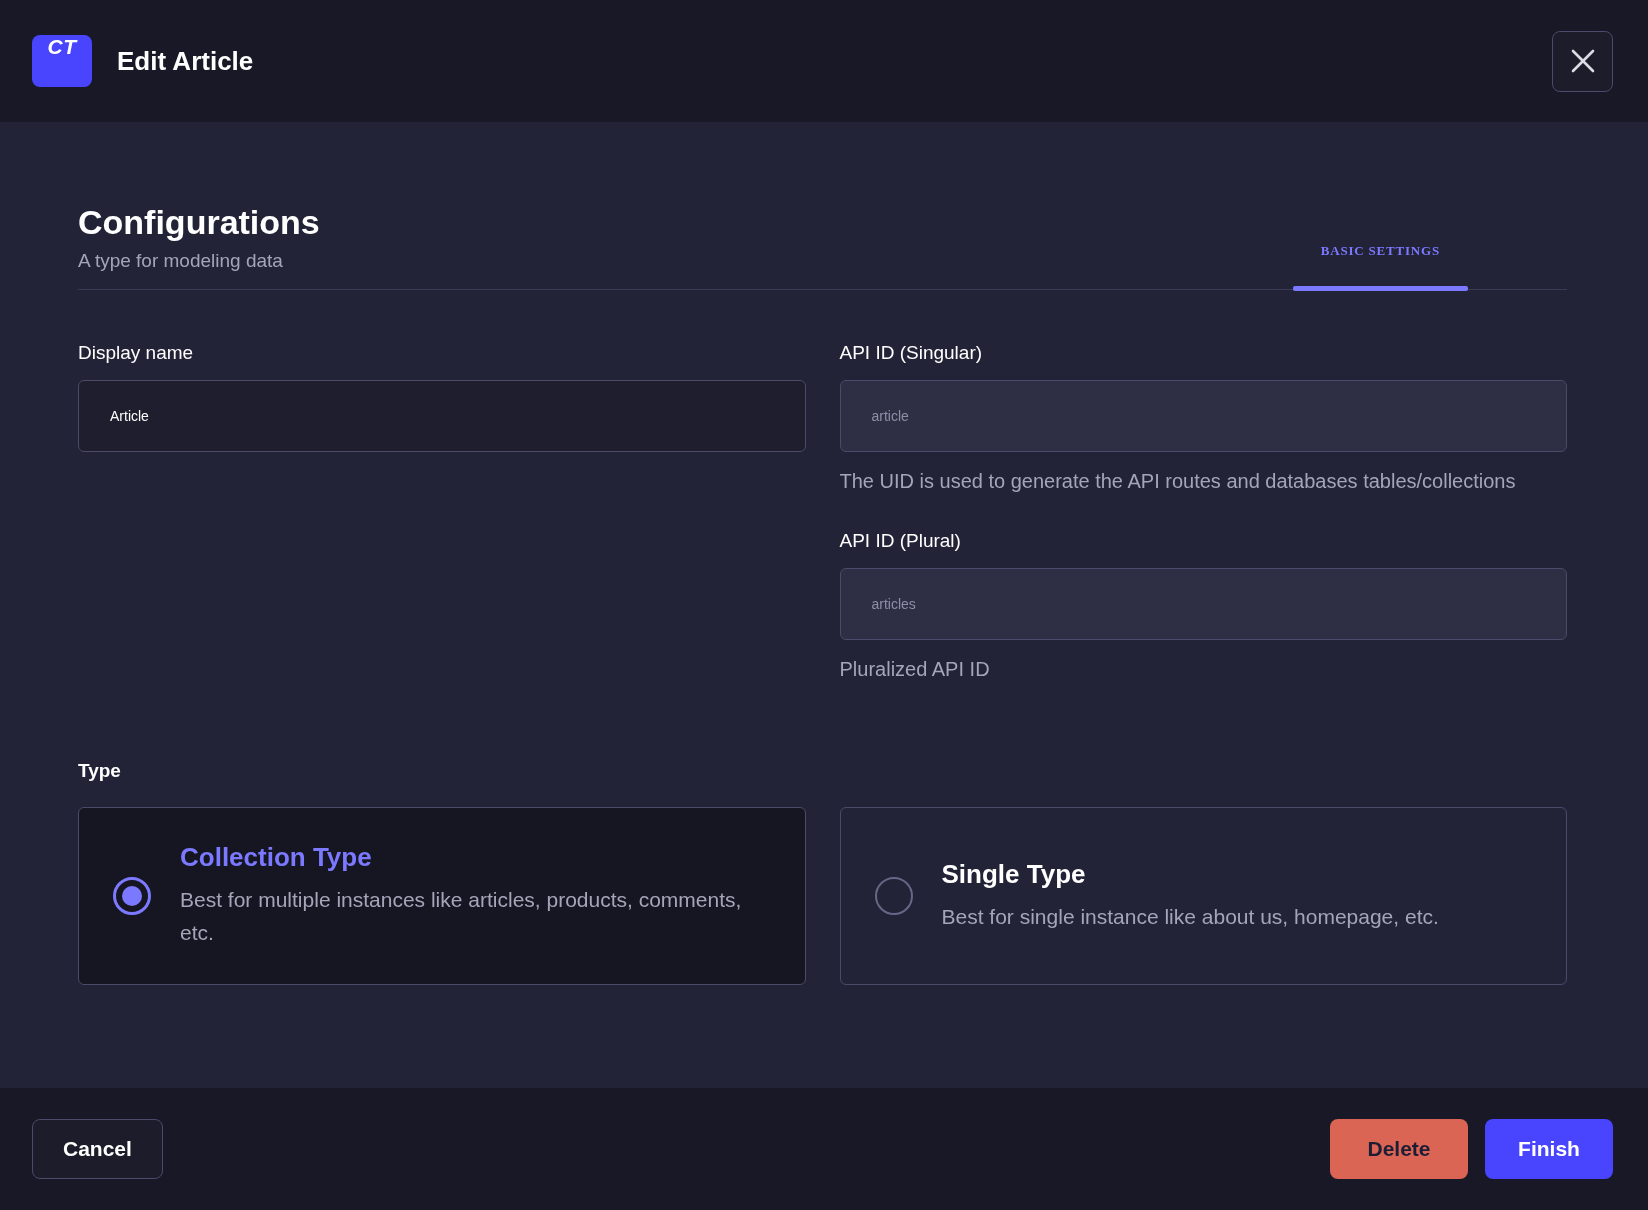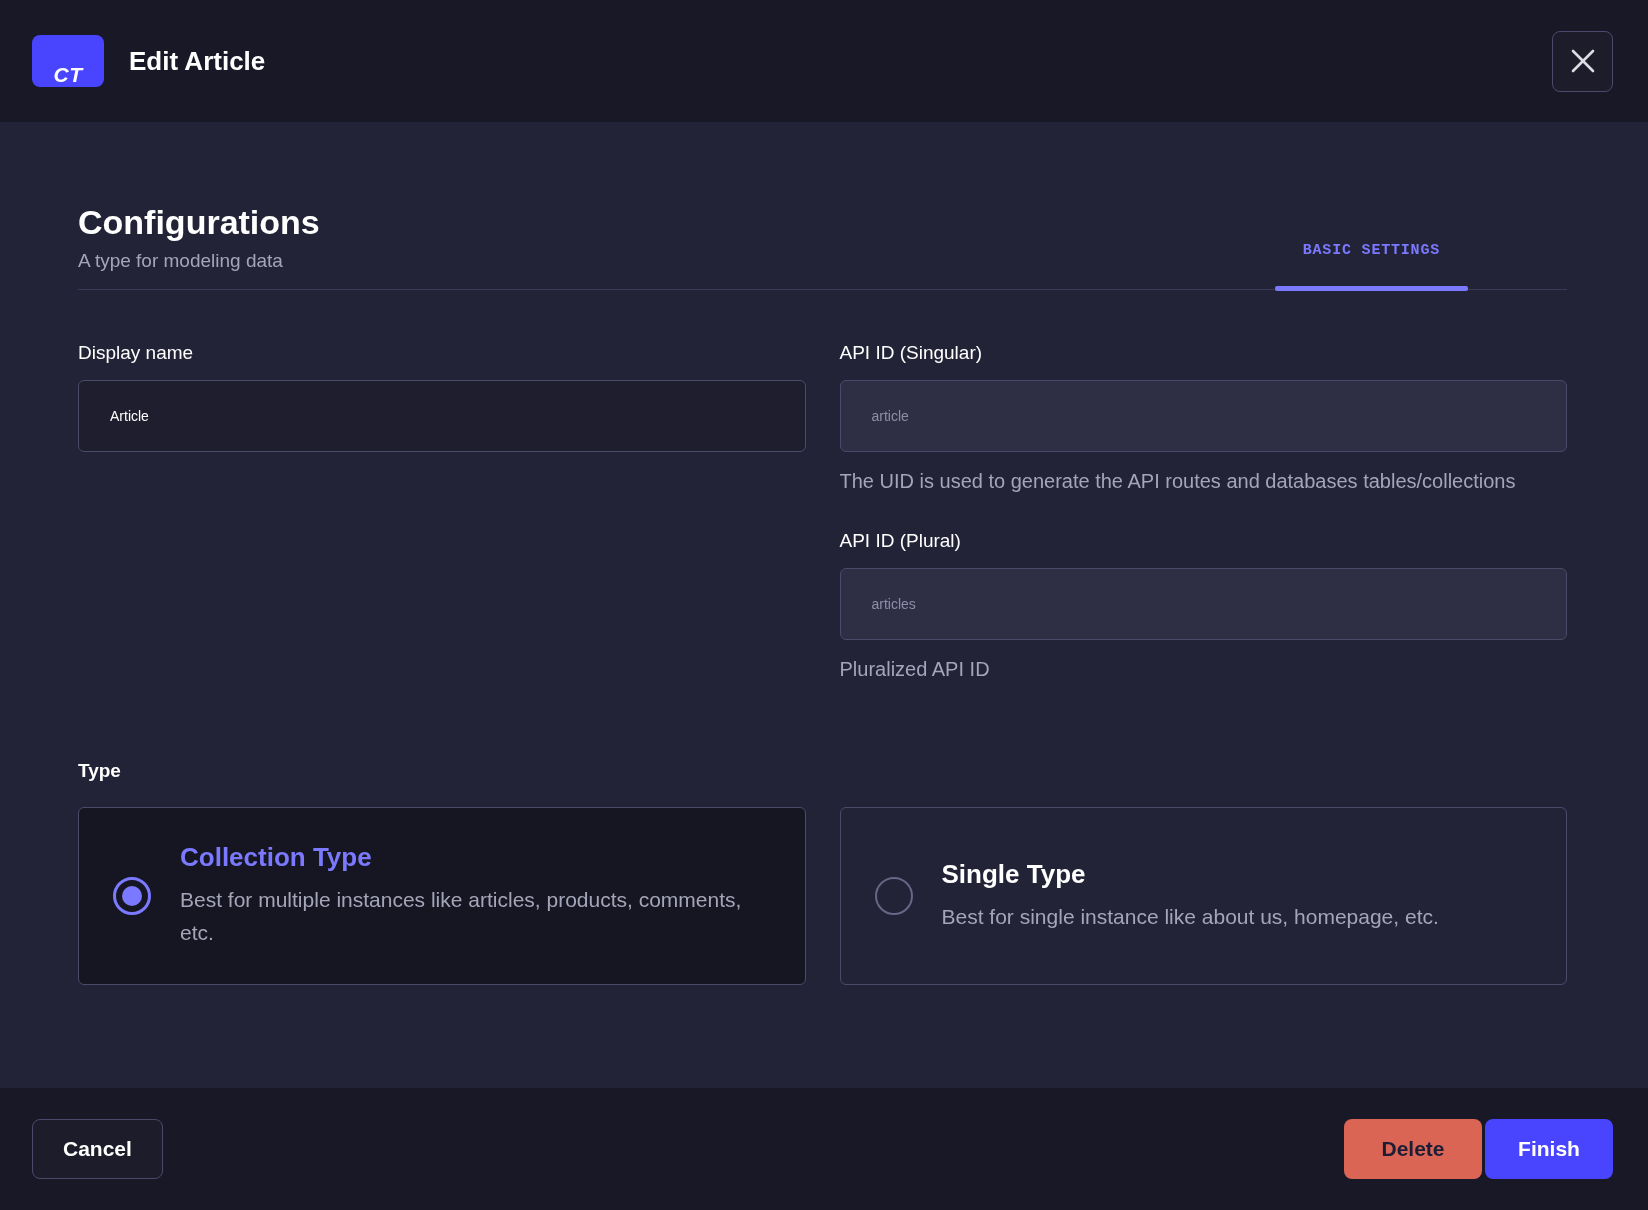--- a/index.html
+++ b/index.html
@@ -25,23 +25,23 @@
     font-family:"Liberation Sans", sans-serif;
     color:var(--text);
   }
   
   .modal-header{
     height:122px;background:var(--bg-chrome);
     display:flex;align-items:center;
     padding:0 35px 0 32px;
   }
   .ct-badge{
-    width:72px;height:52px;border-radius:8px;
+    width:60px;height:52px;border-radius:8px;
     background:var(--primary);
-    display:flex;align-items:flex-end;justify-content:center;
+    display:flex;align-items:flex-start;justify-content:center;
     font-size:21px;font-weight:bold;font-style:italic;letter-spacing:.5px;
     color:#fff;flex:0 0 auto;
   }
   .modal-title{margin-left:25px;font-size:26px;font-weight:600;}
   .close-btn{
     margin-left:auto;width:61px;height:61px;border-radius:8px;
     border:1px solid var(--border);background:rgba(255,255,255,0.02);
     display:flex;align-items:center;justify-content:center;cursor:pointer;
   }
   
@@ -51,23 +51,23 @@
   }
   .section-head{
     display:flex;justify-content:space-between;align-items:flex-end;
     border-bottom:1px solid var(--divider);
   }
   .section-title{font-size:34px;font-weight:bold;line-height:1.2;margin-bottom:7px;}
   .section-subtitle{font-size:19px;color:var(--muted);margin-bottom:17px;}
   .tabs{display:flex;margin-right:99px;}
   .tab{
     position:relative;padding:0 28px 30px;
-    font-size:15px;font-weight:bold;letter-spacing:.8px;
+    font-size:13px;font-weight:bold;letter-spacing:.8px;
     color:var(--muted);cursor:pointer;background:none;border:none;
-    font-family:Liberation Mono, monospace;
+    font-family:Liberation Serif, serif;
   }
   .tab.active{color:var(--accent);}
   .tab.active::after{
     content:"";position:absolute;left:0;right:0;bottom:-2px;height:5px;
     background:var(--accent);border-radius:2px;
   }
   
   .form-grid{
     margin-top:52px;
     display:grid;grid-template-columns:1fr 1fr;column-gap:34px;row-gap:34px;
@@ -114,21 +114,21 @@
     padding:0 35px 0 32px;
   }
   .btn{
     height:60px;border-radius:8px;font-size:21px;font-weight:600;
     font-family:inherit;border:none;cursor:pointer;padding:14px 30px;
   }
   .btn-cancel{
     background:rgba(255,255,255,0.02);border:1px solid var(--border);
     color:var(--text);min-width:128px;
   }
-  .footer-right{margin-left:auto;display:flex;gap:3px;}
+  .footer-right{margin-left:auto;display:flex;gap:17px;}
   .btn-delete{background:var(--danger);color:#1d1d35;min-width:138px;}
   .btn-finish{background:var(--primary);color:#fff;min-width:128px;}
 </style>
 </head>
 <body>
 
 <header class="modal-header">
   <div class="ct-badge">
     <span>CT</span>
   </div>

